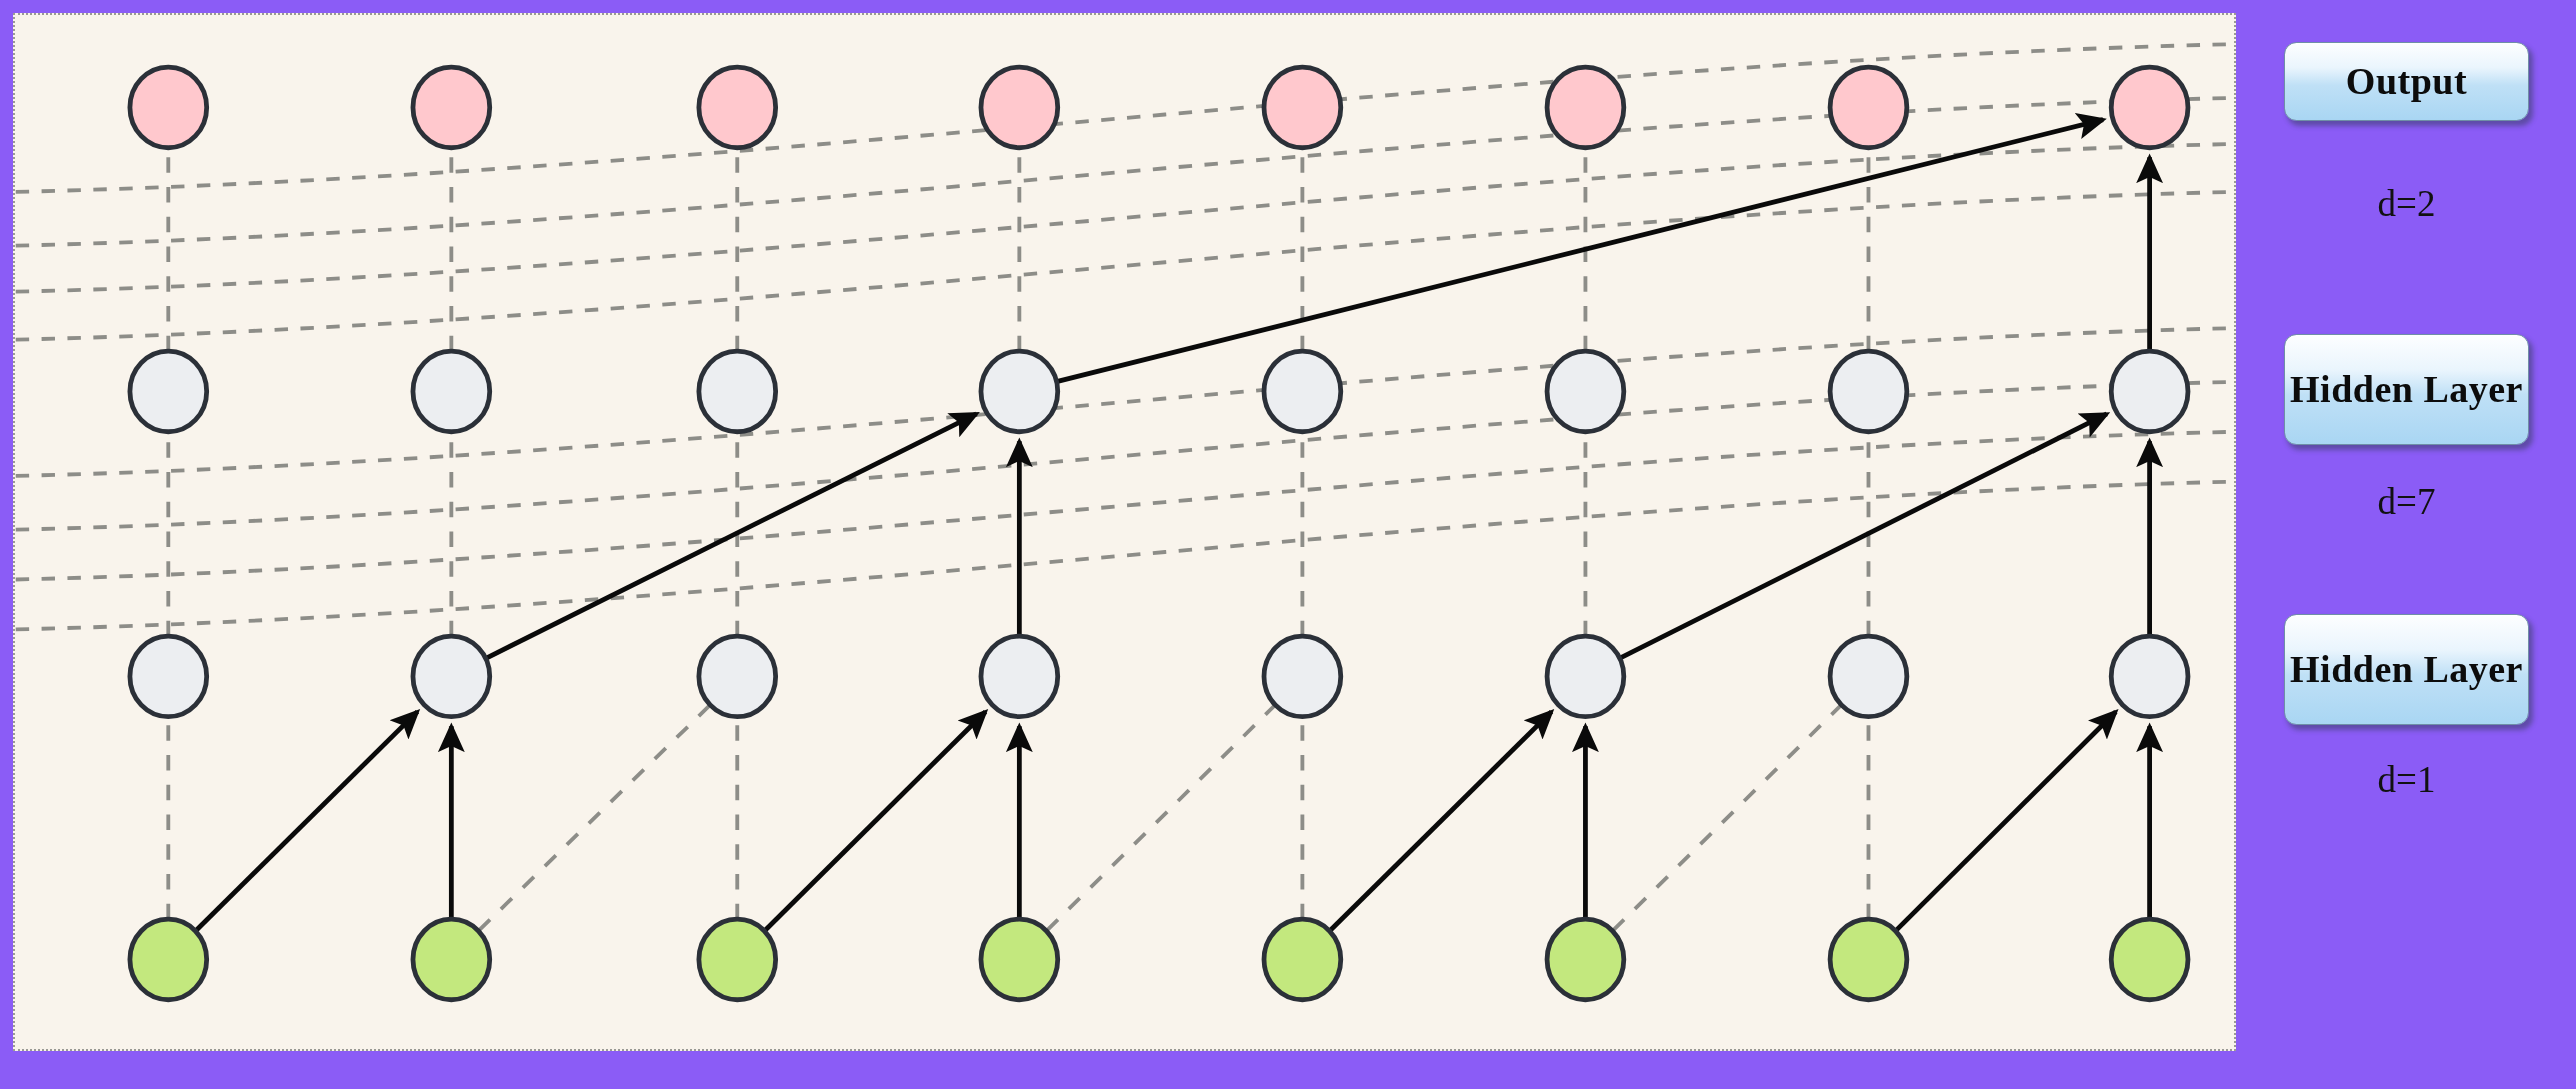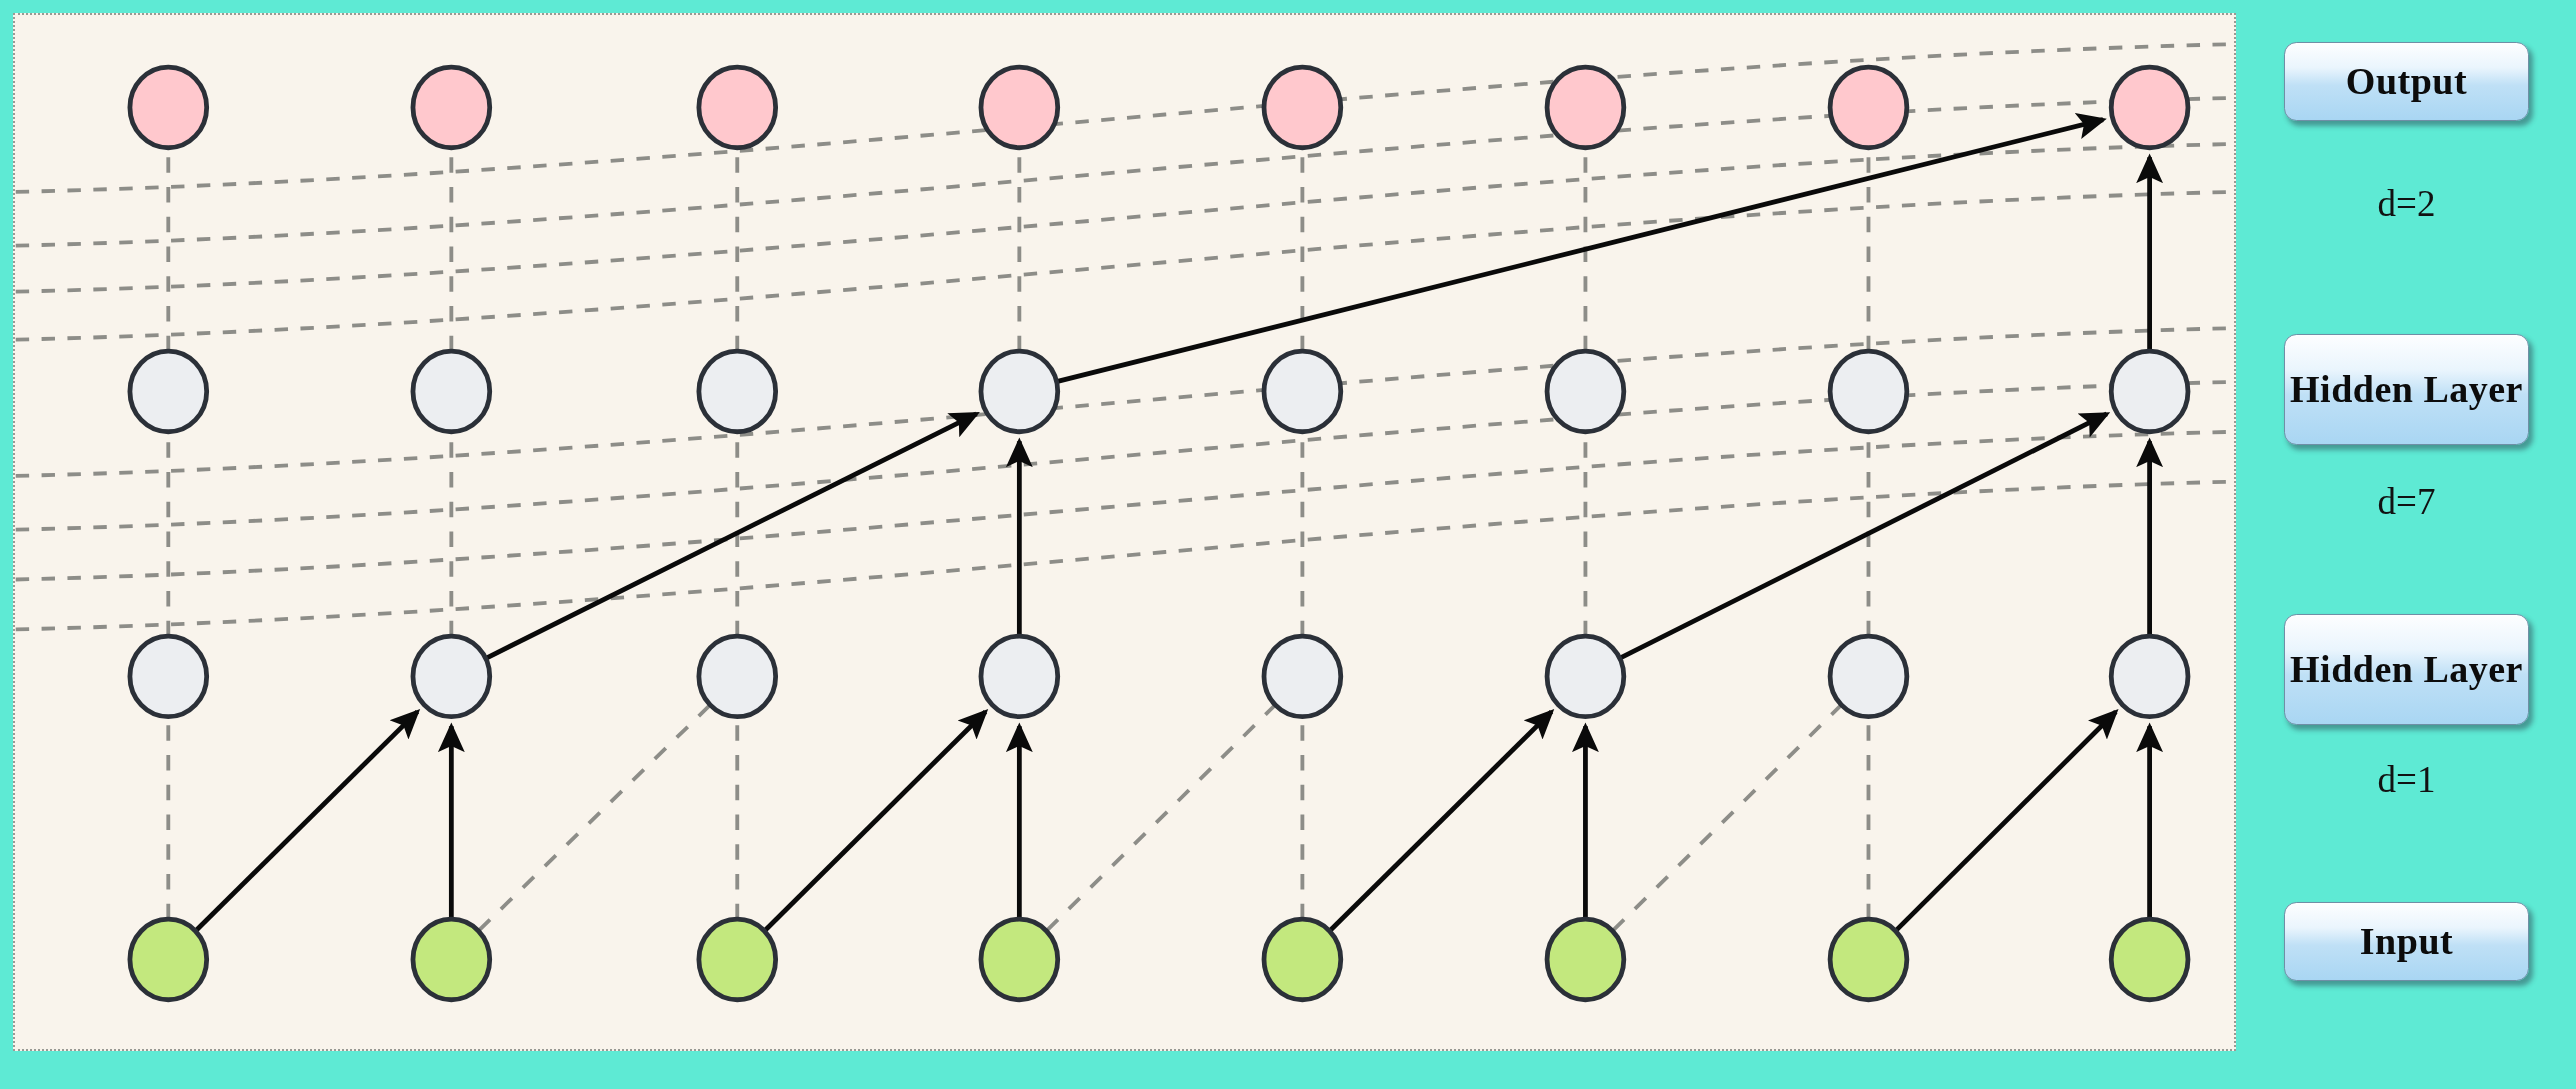--- a/index.html
+++ b/index.html
@@ -1,18 +1,18 @@
 <!DOCTYPE html>
 <html><head>
 <meta charset="utf-8">
 <title>Dilated Causal Convolution Diagram</title>
 <style>
   html,body{margin:0;padding:0;background:#ffffff;}
   body{font-family:"Liberation Serif", serif;}
-  #root{position:relative;width:2576px;height:1089px;overflow:hidden;background:#5eead4;}
+  #root{position:relative;width:2576px;height:1089px;overflow:hidden;background:#8b5cf6;}
   #frame{position:absolute;left:13.4px;top:13.4px;width:2223px;height:1038px;
          background:#f9f4ec;border:2.9px dotted #9a9a94;box-sizing:border-box;}
   #svg-canvas{position:absolute;left:0;top:0;width:2576px;height:1089px;}
   .legend-col{position:absolute;left:2284px;top:0;width:250px;height:1089px;}
   .lbl-box{position:absolute;left:0;width:245px;box-sizing:border-box;
       border:1.9px solid #6f8fa6;border-radius:12.5px;
       background:linear-gradient(to bottom,#fdfeff 0%,#eaf5fd 32%,#bfe0f6 55%,#a9d6f3 100%);
       box-shadow:3.8px 4.8px 5.8px rgba(40,55,70,.45);
       display:flex;align-items:center;justify-content:center;
       font-family:"Liberation Serif", serif;font-weight:bold;font-size:38px;color:#0c0c0c;
@@ -128,19 +128,16 @@
     </div>
     <div class="dtext d4">d=2</div>
     <div class="lbl-box lbl-h2">
       <span>Hidden Layer</span>
     </div>
     <div class="dtext d2">d=7</div>
     <div class="lbl-box lbl-h1">
       <span>Hidden Layer</span>
     </div>
     <div class="dtext d1">d=1</div>
-    <div class="lbl-box lbl-in">
-      <span>Input</span>
-    </div>
   </div>
 
 </div>
 
 
 </body></html>

